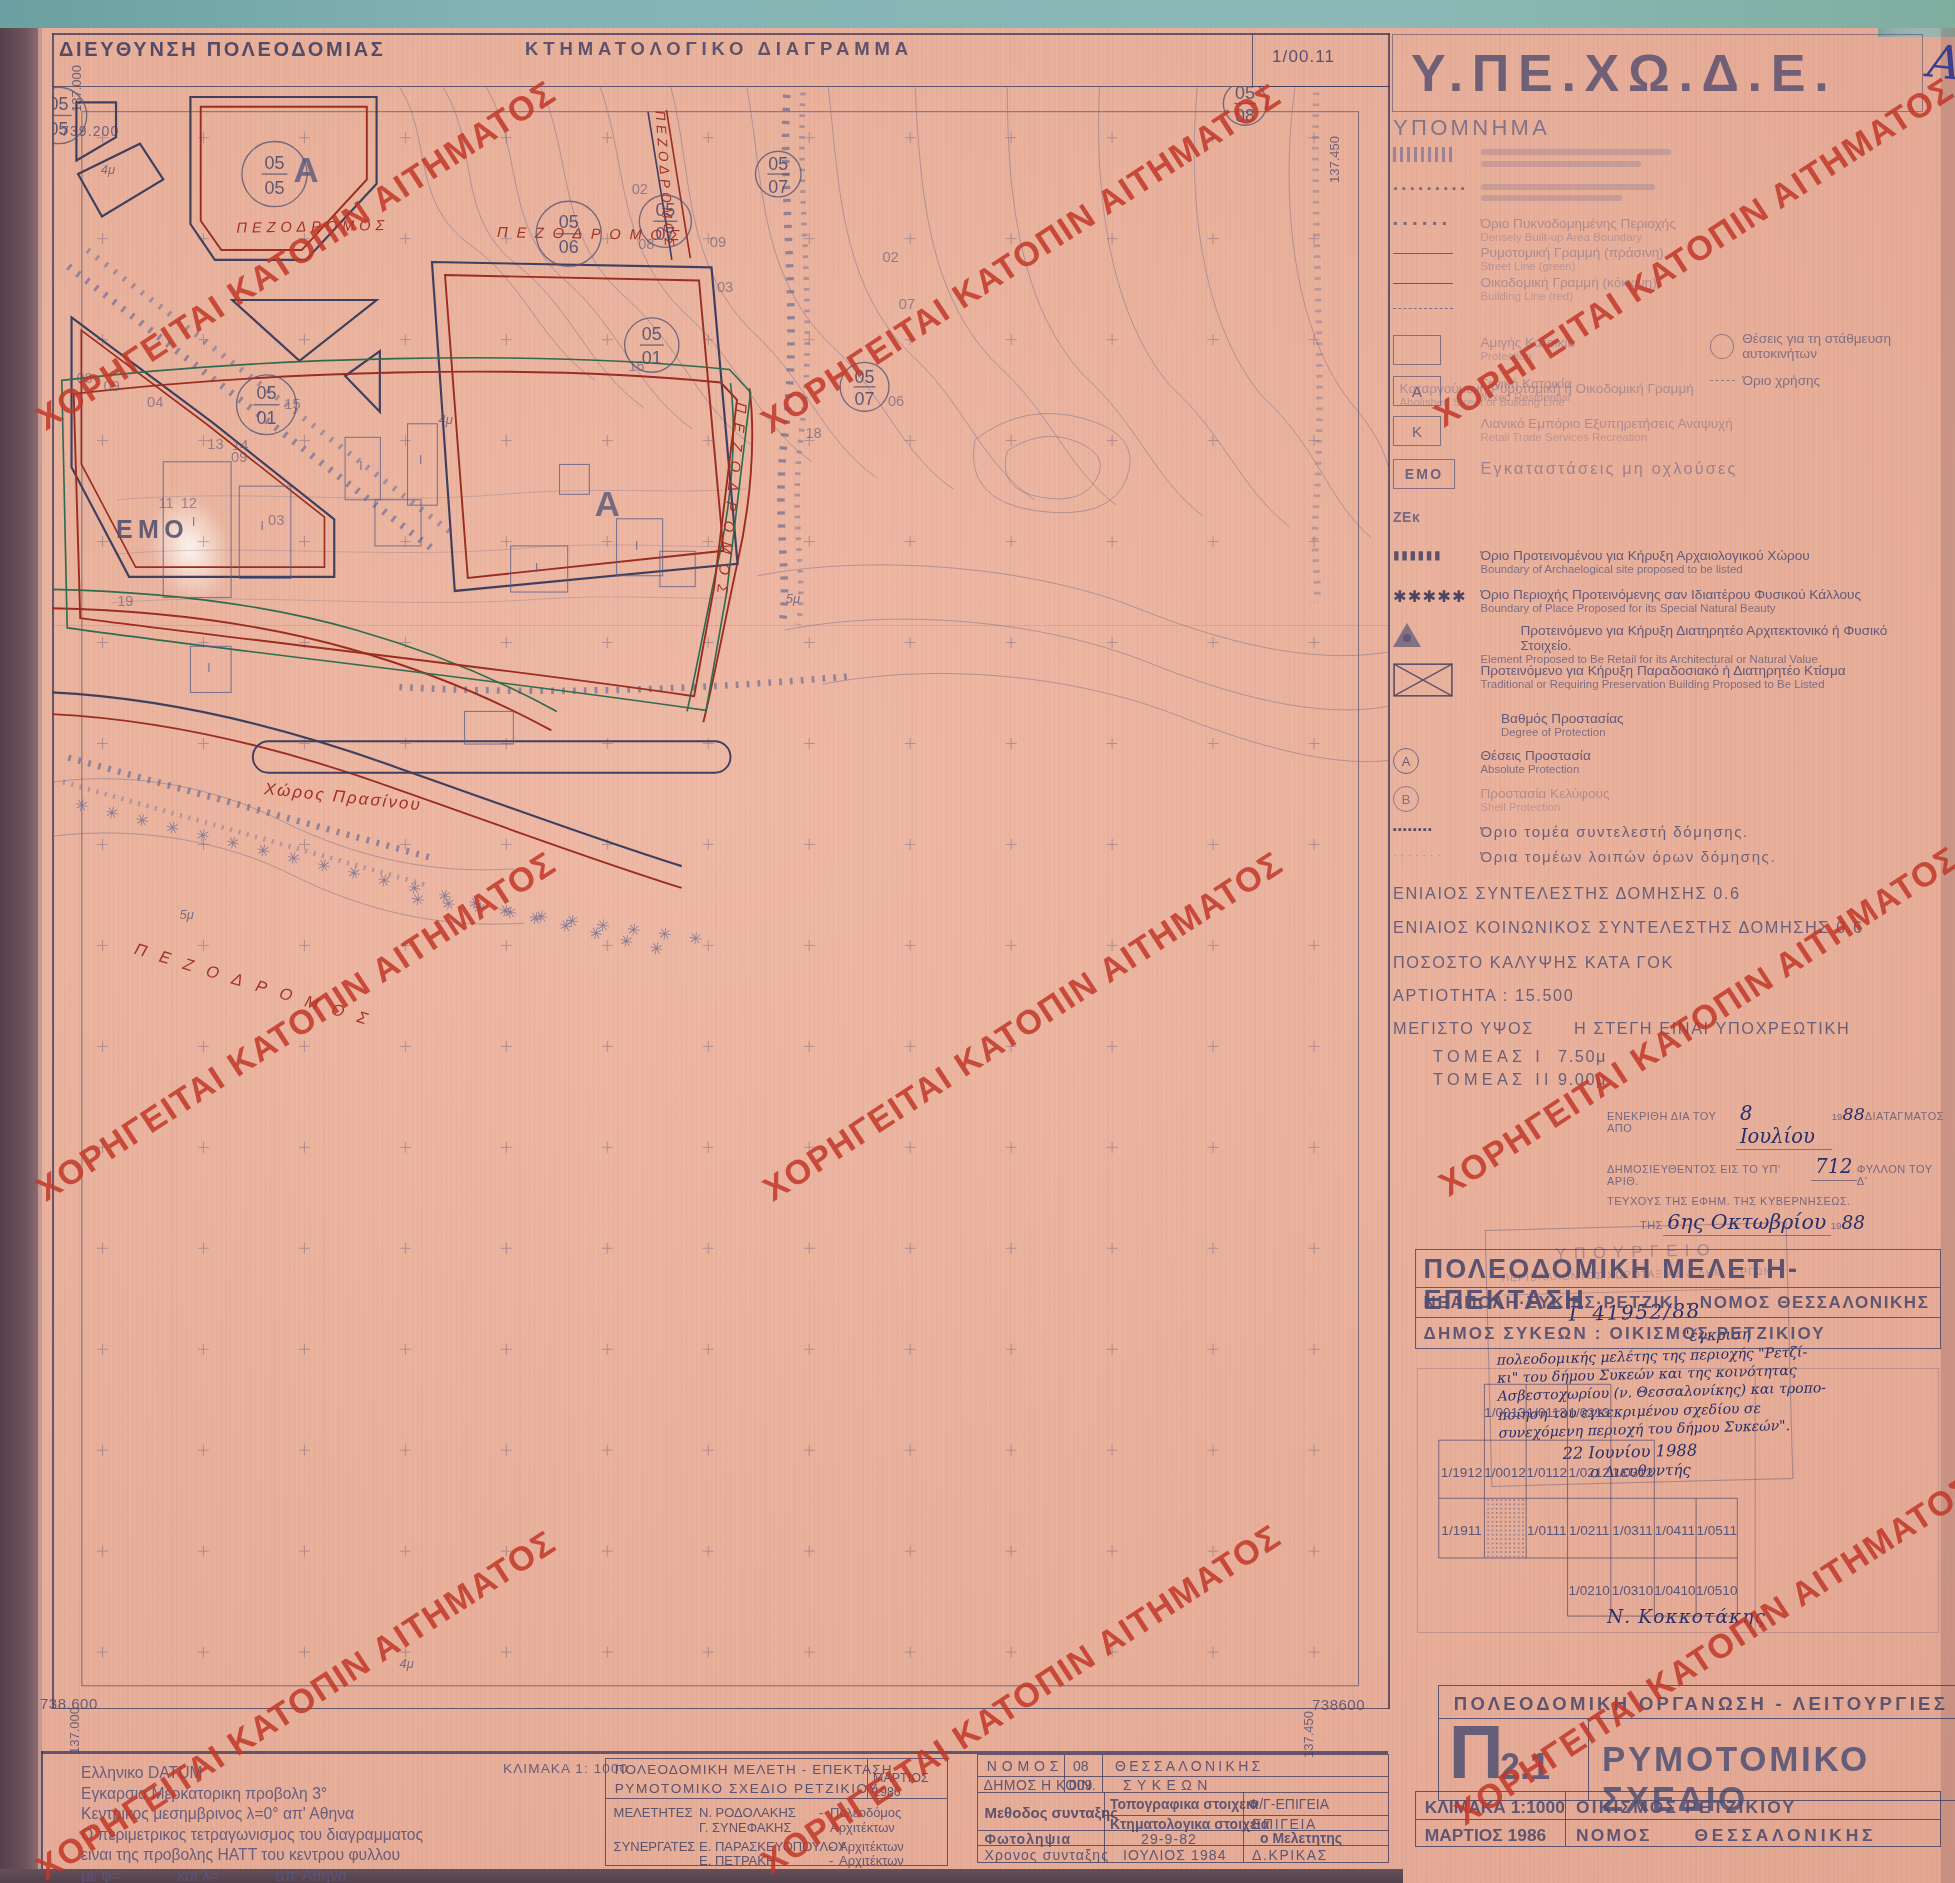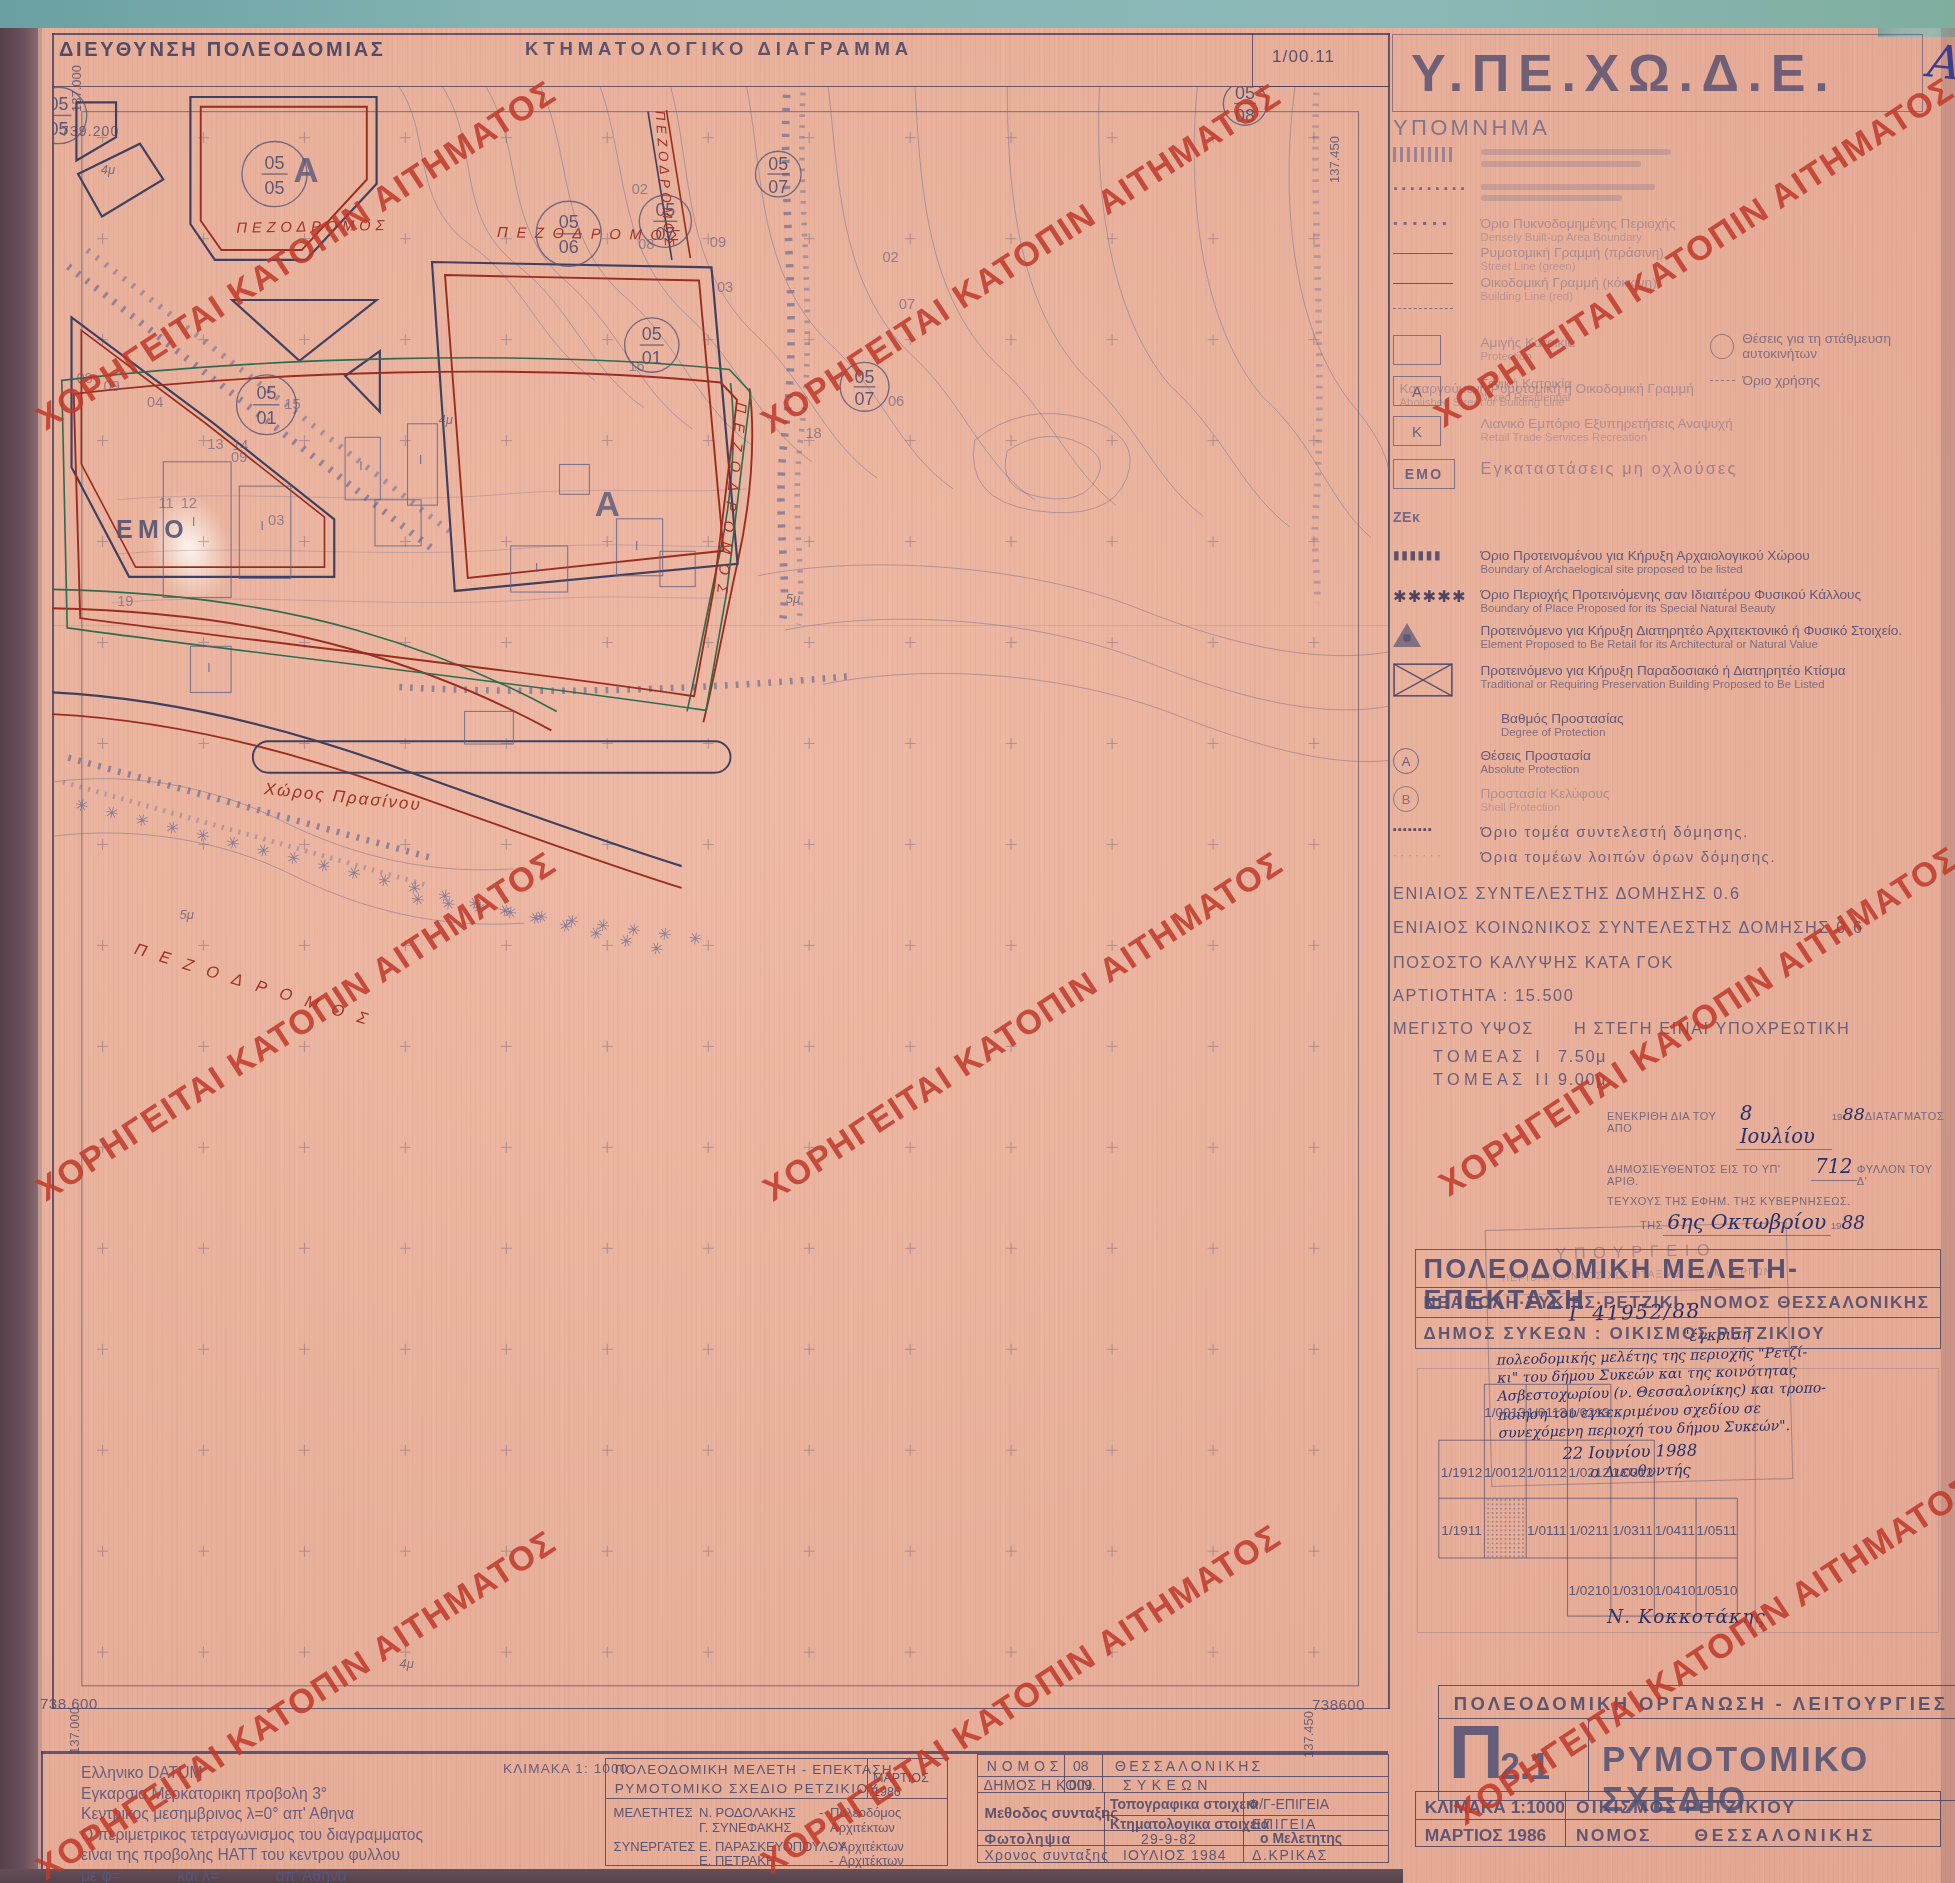--- a/index.html
+++ b/index.html
@@ -373,21 +373,21 @@
         <div class="en" style="color:rgba(90,86,122,.75);">Boundary of Place Proposed for its Special Natural Beauty</div>
       </div>
   </div>
   <div class="lrow" style="top:623px;">
     <div class="lsym">
       <div style="width:0;height:0;border-left:14px solid transparent;border-right:14px solid transparent;border-bottom:24px solid rgba(88,84,120,.7);position:relative;">
         <div style="position:absolute;left:-3.8px;top:11px;width:7.6px;height:7.6px;border-radius:50%;background:rgba(88,84,120,.8);"></div>
       </div>
     </div>
     <div class="ltxt">
-        <div class="gr" style="color:rgba(85,80,118,.9);">Προτεινόμενο για Κήρυξη Διατηρητέο Αρχιτεκτονικό ή Φυσικό Στοιχείο.</div>
+        <div class="gr" style="color:rgba(85,80,118,.9);margin-left:40px;">Προτεινόμενο για Κήρυξη Διατηρητέο Αρχιτεκτονικό ή Φυσικό Στοιχείο.</div>
         <div class="en" style="color:rgba(90,86,122,.75);">Element Proposed to Be Retail for its Architectural or Natural Value</div>
       </div>
   </div>
   <div class="lrow" style="top:663px;">
     <div class="lsym">
       <svg width="60" height="34" viewBox="0 0 110 62">
           <rect x="2" y="2" width="106" height="58" fill="none" stroke="rgba(70,66,100,.85)" stroke-width="3"></rect>
           <path d="M2 2 L108 60 M108 2 L2 60" stroke="rgba(70,66,100,.85)" stroke-width="2.5"></path>
         </svg>
     </div>

